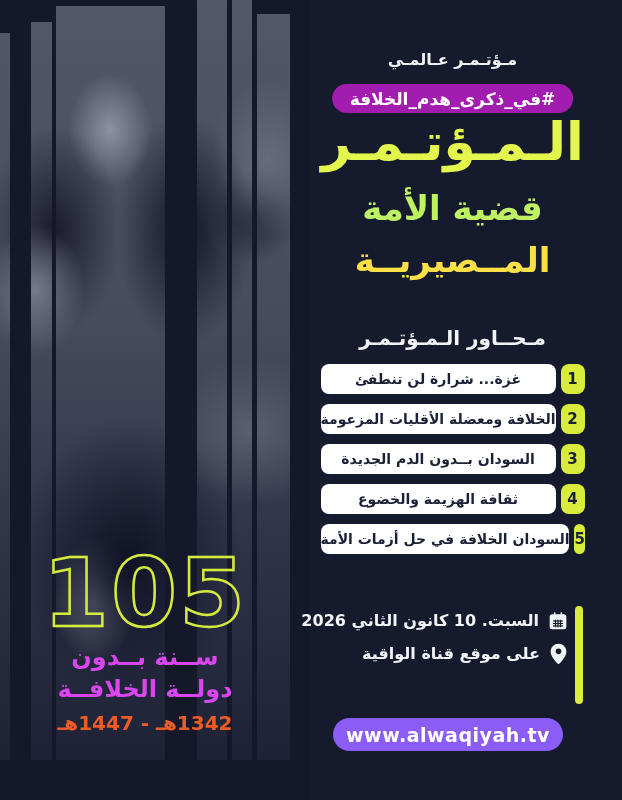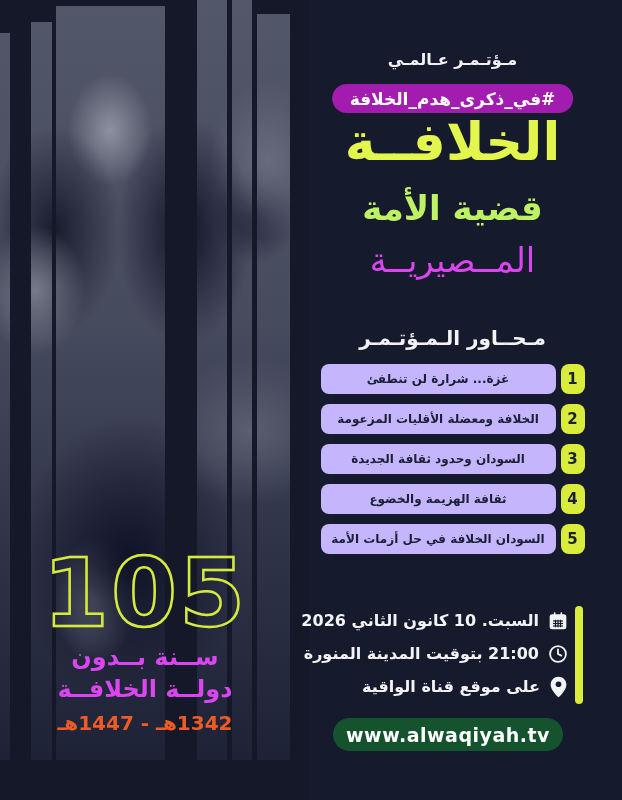--- a/index.html
+++ b/index.html
@@ -41,46 +41,46 @@
   .rightcol{position:absolute;left:305px;top:0;width:295px;height:644px;z-index:6;}
   .centered{position:absolute;left:50%;transform:translateX(-50%);white-space:nowrap;}
   .kicker{top:50px;color:#f2f3f5;font-weight:bold;font-size:16px;}
   .hash-pill{
     top:84px;height:29px;background:#a21caf;border-radius:15px;
     display:flex;align-items:center;padding:0 18px;
     color:#fff;font-weight:bold;font-size:17px;
   }
   .title{top:110px;color:#e3f64d;font-weight:bold;font-size:52px;line-height:1.25;}
   .sub1{top:188px;color:#bef264;font-weight:bold;font-size:34px;}
-  .sub2{top:240px;color:#d946ef;font-weight:normal;font-size:34px;}
+  .sub2{top:240px;color:#fde047;font-weight:bold;font-size:34px;}
   .axes-heading{top:326px;color:#f2f3f5;font-weight:bold;font-size:20px;}
   .axes{top:364px;width:264px;display:flex;flex-direction:column;gap:10px;}
   .axis-row{display:flex;gap:5px;height:30px;}
   .axis-box{
-    flex:1;background:#c4b5fd;border-radius:8px;display:flex;align-items:center;
-    justify-content:center;color:#1a2035;font-weight:bold;font-size:12px;white-space:nowrap;
+    flex:1;background:#ffffff;border-radius:8px;display:flex;align-items:center;
+    justify-content:center;color:#1a2035;font-weight:bold;font-size:14px;white-space:nowrap;
   }
   .axis-num{
     width:24px;background:#d9ec3c;border-radius:8px;display:flex;align-items:center;
     justify-content:center;color:#1a2035;font-weight:bold;font-size:15px;
   }
   
   .schedule{position:absolute;right:54px;top:604px;z-index:6;}
   .sched-line{
     display:flex;align-items:center;justify-content:flex-end;height:33px;
     color:#f2f3f5;font-weight:bold;font-size:16px;white-space:nowrap;
   }
   .sched-line .ic{margin-left:0;margin-right:0;margin-inline-start:9px;display:flex;align-items:center;}
   .accent-bar{
     position:absolute;right:39px;top:606px;width:8px;height:98px;border-radius:4px;
     background:#d9ec3c;z-index:6;
   }
   .site-pill{
     position:absolute;left:333px;top:718px;width:230px;height:33px;border-radius:17px;
-    background:#14532d;display:flex;align-items:center;justify-content:center;
+    background:#8b5cf6;display:flex;align-items:center;justify-content:center;
     color:#fff;font-weight:bold;font-size:19px;letter-spacing:.5px;z-index:6;
     font-family:"DejaVu Sans", sans-serif;
   }
 </style>
 </head>
 <body>
 
 <div id="poster">
 
   <div class="collage">
@@ -103,36 +103,36 @@
     <div class="cap" dir="rtl">ســنة بــدون</div>
     <div class="cap" dir="rtl">دولــة الخلافــة</div>
     <div class="range" dir="rtl">1342هـ - 1447هـ</div>
   </div>
 
   <div class="rightcol">
     <div class="centered kicker" dir="rtl">مـؤتـمـر عـالمـي</div>
     <div class="centered hash-pill">
       <span dir="rtl">#في_ذكرى_هدم_الخلافة</span>
     </div>
-    <div class="centered title" dir="rtl">الخلافــة</div>
+    <div class="centered title" dir="rtl">الـمـؤتـمـر</div>
     <div class="centered sub1" dir="rtl">قضية الأمة</div>
     <div class="centered sub2" dir="rtl">المــصيريــة</div>
     <div class="centered axes-heading" dir="rtl">مـحــاور الـمـؤتـمـر</div>
 
     <div class="centered axes">
       <div class="axis-row">
         <div class="axis-box" dir="rtl">غزة... شرارة لن تنطفئ</div>
         <div class="axis-num">1</div>
       </div>
       <div class="axis-row">
         <div class="axis-box" dir="rtl">الخلافة ومعضلة الأقليات المزعومة</div>
         <div class="axis-num">2</div>
       </div>
       <div class="axis-row">
-        <div class="axis-box" dir="rtl">السودان وحدود ثقافة الجديدة</div>
+        <div class="axis-box" dir="rtl">السودان بــدون الدم الجديدة</div>
         <div class="axis-num">3</div>
       </div>
       <div class="axis-row">
         <div class="axis-box" dir="rtl">ثقافة الهزيمة والخضوع</div>
         <div class="axis-num">4</div>
       </div>
       <div class="axis-row">
         <div class="axis-box" dir="rtl">السودان الخلافة في حل أزمات الأمة</div>
         <div class="axis-num">5</div>
       </div>
@@ -150,29 +150,20 @@
           <line x1="6" y1="12" x2="18" y2="12" stroke="#151a2c" stroke-width="1.4"></line>
           <line x1="6" y1="15" x2="18" y2="15" stroke="#151a2c" stroke-width="1.4"></line>
           <line x1="6" y1="18" x2="18" y2="18" stroke="#151a2c" stroke-width="1.4"></line>
           <line x1="9" y1="10.5" x2="9" y2="19.5" stroke="#151a2c" stroke-width="1.4"></line>
           <line x1="12" y1="10.5" x2="12" y2="19.5" stroke="#151a2c" stroke-width="1.4"></line>
           <line x1="15" y1="10.5" x2="15" y2="19.5" stroke="#151a2c" stroke-width="1.4"></line>
         </svg>
       </span>
     </div>
     <div class="sched-line">
-      <span dir="rtl">21:00 بتوقيت المدينة المنورة</span>
-      <span class="ic">
-        <svg width="20" height="20" viewBox="0 0 24 24" fill="none" stroke="#f2f3f5" stroke-width="2.2">
-          <circle cx="12" cy="12" r="9.5"></circle>
-          <polyline points="12,6.5 12,12 16,14" stroke-linecap="round" stroke-linejoin="round"></polyline>
-        </svg>
-      </span>
-    </div>
-    <div class="sched-line">
       <span dir="rtl">على موقع قناة الواقية</span>
       <span class="ic">
         <svg width="19" height="22" viewBox="0 0 24 28">
           <path d="M12 1C6.5 1 2 5.5 2 11c0 7.5 10 16 10 16s10-8.5 10-16C22 5.5 17.5 1 12 1z" fill="#f2f3f5"></path>
           <circle cx="12" cy="10.5" r="3.6" fill="#151a2c"></circle>
         </svg>
       </span>
     </div>
   </div>
   <div class="accent-bar"></div>

